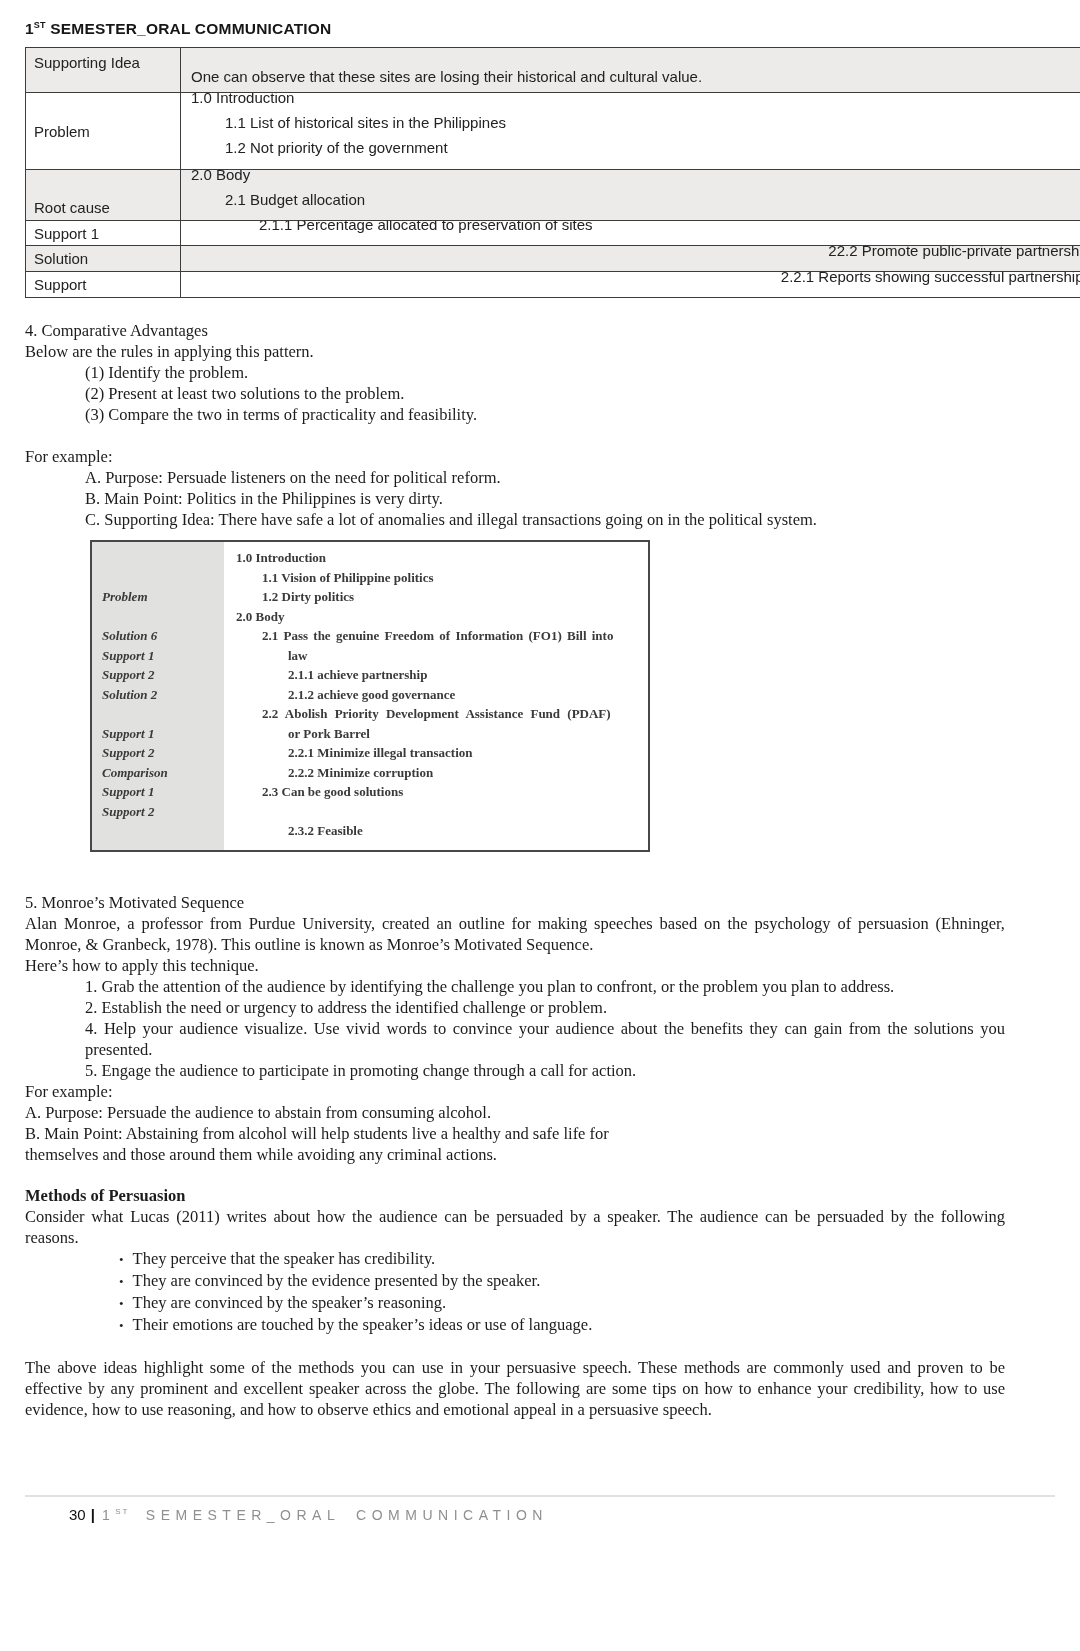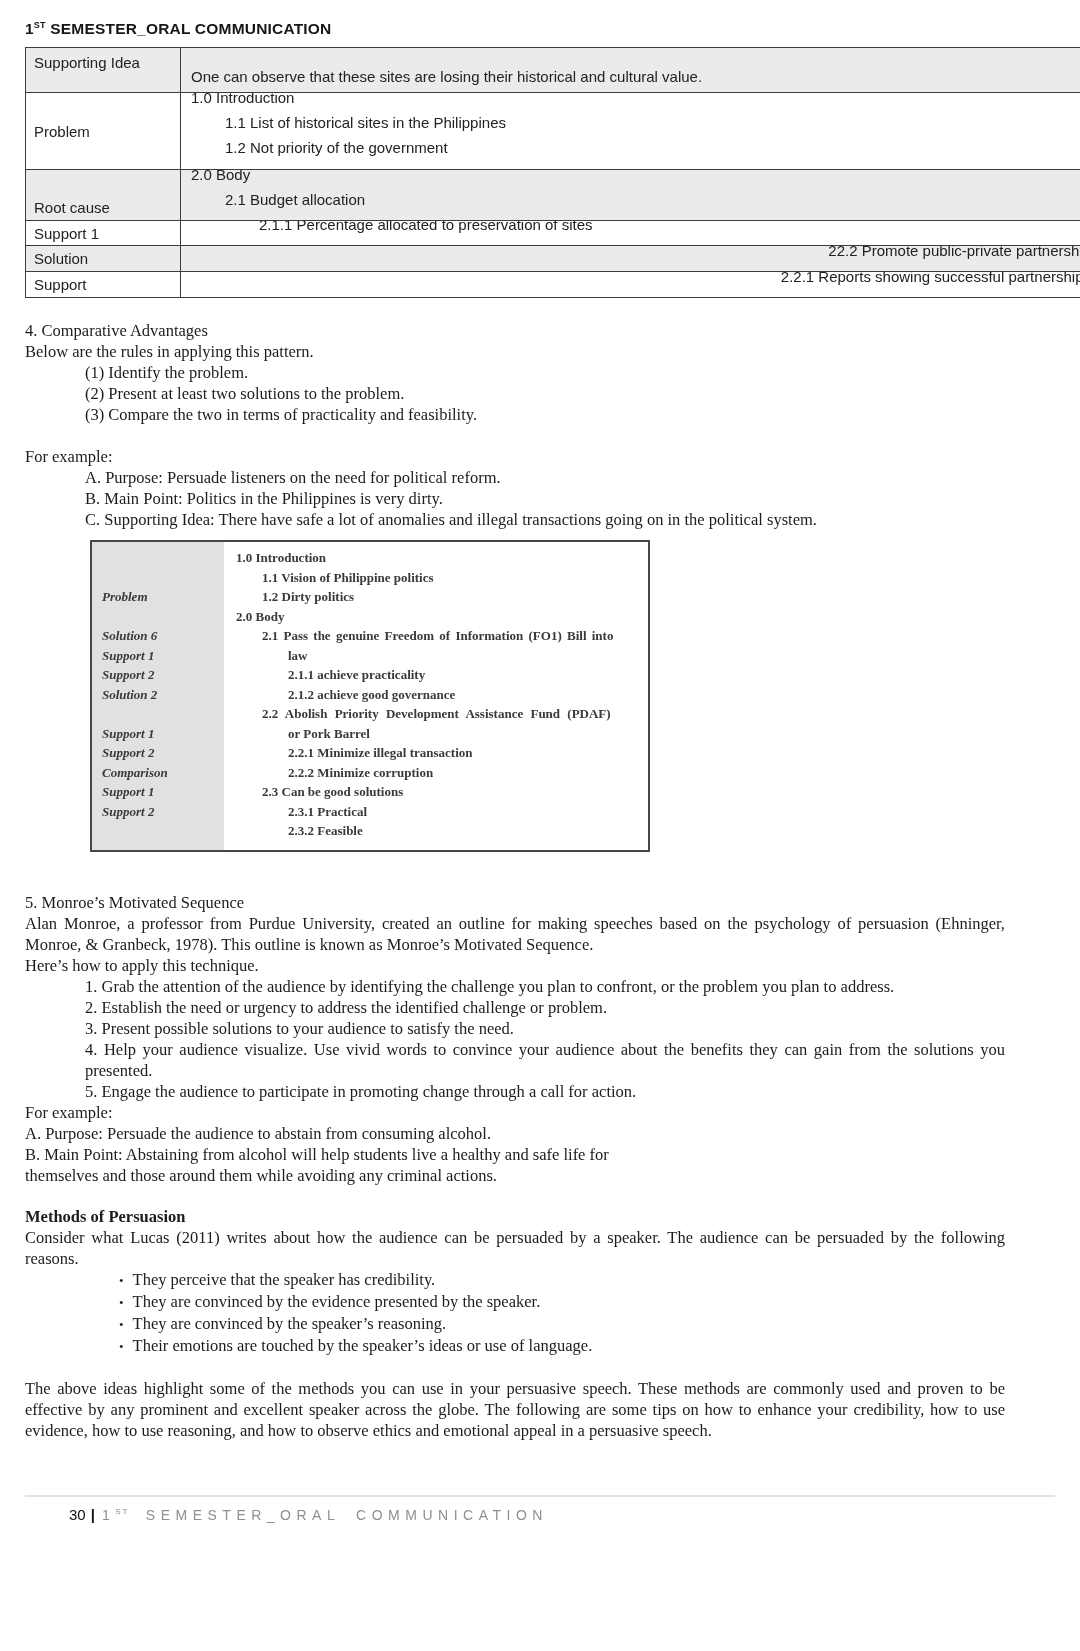--- a/index.html
+++ b/index.html
@@ -219,21 +219,21 @@
         <div class="fig-line ind-1 sp-1">2.1 Pass the genuine Freedom of Information (FO1) Bill into</div>
       </div>
 
       <div class="fig-row">
         <div class="fig-label">Support 1</div>
         <div class="fig-line ind-c">law</div>
       </div>
 
       <div class="fig-row">
         <div class="fig-label">Support 2</div>
-        <div class="fig-line ind-2">2.1.1 achieve practicality</div>
+        <div class="fig-line ind-2">2.1.1 achieve partnership</div>
       </div>
 
       <div class="fig-row">
         <div class="fig-label">Solution 2</div>
         <div class="fig-line ind-2">2.1.2 achieve good governance</div>
       </div>
 
       <div class="fig-row">
         <div class="fig-label"></div>
         <div class="fig-line ind-1 sp-2">2.2 Abolish Priority Development Assistance Fund (PDAF)</div>
@@ -254,41 +254,39 @@
         <div class="fig-line ind-2">2.2.2 Minimize corruption</div>
       </div>
 
       <div class="fig-row">
         <div class="fig-label">Support 1</div>
         <div class="fig-line ind-1">2.3 Can be good solutions</div>
       </div>
 
       <div class="fig-row">
         <div class="fig-label">Support 2</div>
-        <div class="fig-line ind-2">2.3.1 Practical</div>
       </div>
 
       <div class="fig-row">
         <div class="fig-label"></div>
         <div class="fig-line ind-2">2.3.2 Feasible</div>
       </div>
 
   </div>
 
   <div class="body-text" style="margin-top:40px;">
     <div>5. Monroe’s Motivated Sequence</div>
     <div class="just">Alan Monroe, a professor from Purdue University, created an outline for making speeches based on the psychology of persuasion (Ehninger, Monroe, &amp; Granbeck, 1978). This outline is known as Monroe’s Motivated Sequence.</div>
     <div>Here’s how to apply this technique.</div>
     <div class="indent-block">
 
         <div class="just">1. Grab the attention of the audience by identifying the challenge you plan to confront, or the problem you plan to address.</div>
 
         <div class="just">2. Establish the need or urgency to address the identified challenge or problem.</div>
 
-        <div class="just">3. Present possible solutions to your audience to satisfy the need.</div>
 
         <div class="just">4. Help your audience visualize. Use vivid words to convince your audience about the benefits they can gain from the solutions you presented.</div>
 
         <div class="just">5. Engage the audience to participate in promoting change through a call for action.</div>
 
     </div>
     <div>For example:</div>
 
       <div>A. Purpose: Persuade the audience to abstain from consuming alcohol.</div>
 

